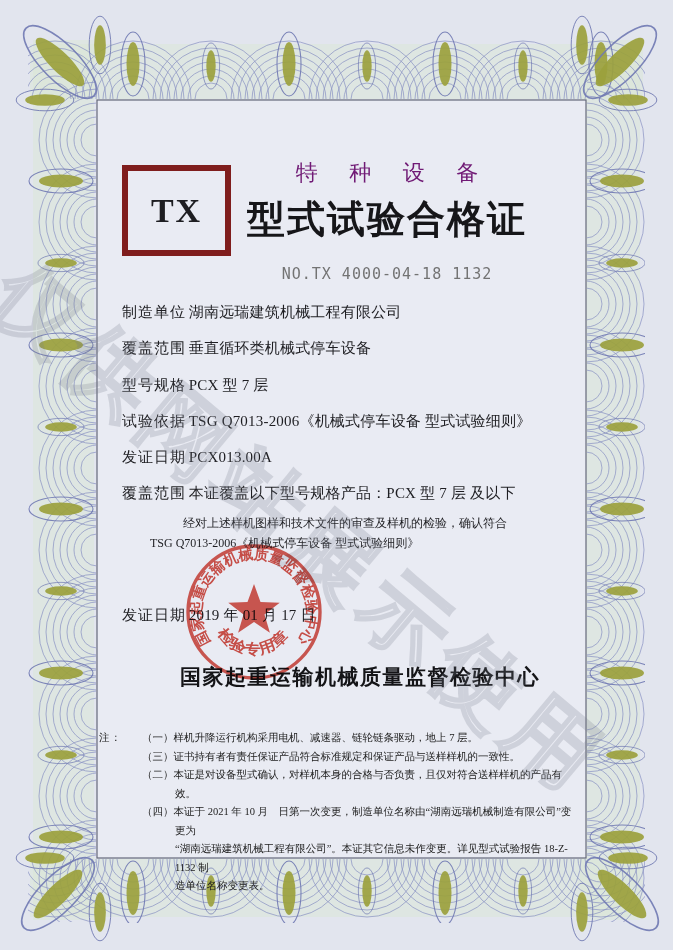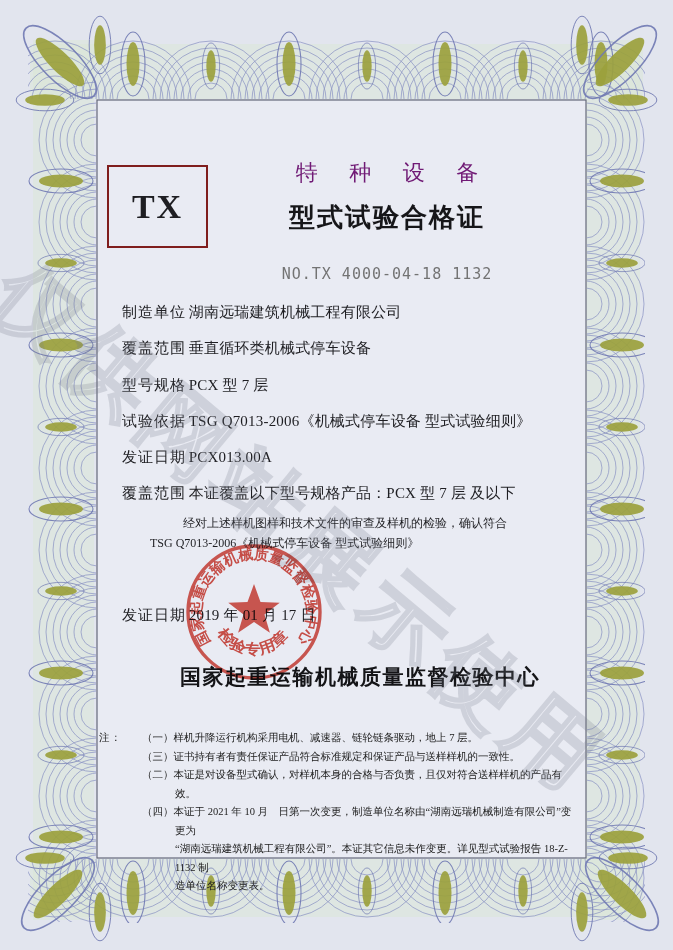--- a/index.html
+++ b/index.html
@@ -21,27 +21,27 @@
     transform:rotate(40deg); transform-origin:0 0;
     font-size:86px; font-weight:700; letter-spacing:10px; white-space:nowrap;
     color:transparent; -webkit-text-stroke:2.5px rgba(118,124,138,.55);
     text-shadow:0 0 0 transparent; opacity:.42; pointer-events:none;
   }
 
   .content{position:absolute;inset:0;z-index:2;}
   .abs{position:absolute;}
 
   .tx-box{
-    left:107px; top:165px; width:97px; height:79px;
-    border:2px solid #7f1d1d; display:flex; align-items:center; justify-content:center;
+    left:122px; top:165px; width:97px; height:79px;
+    border:6px solid #7f1d1d; display:flex; align-items:center; justify-content:center;
     font-size:34px; font-weight:700; letter-spacing:2px;
   }
   .title-block{left:212px; top:158px; width:350px; text-align:center;}
   .supertitle{font-size:22px; letter-spacing:13px; padding-left:13px; color:#701a75;}
-  .main-title{font-size:26px; font-weight:700; letter-spacing:2px; margin-top:12px; white-space:nowrap; color:#161619;}
+  .main-title{font-size:38px; font-weight:700; letter-spacing:2px; margin-top:6px; white-space:nowrap; color:#161619;}
   .cert-no{left:212px; top:265px; width:350px; text-align:center;
     font-family:"DejaVu Sans Mono","Liberation Serif",serif; font-size:15px; letter-spacing:1px; color:#737373;}
 
   .field-row{left:122px; white-space:nowrap; font-size:15px;}
   .field-label{display:inline-block; width:63px; letter-spacing:1px;}
   .field-value{font-family:Liberation Serif, serif; letter-spacing:.2px;margin-top:15px;}
 
   .statement{left:150px; top:513px; width:420px; font-size:12px; line-height:20px;}
   .statement .l1{padding-left:33px;}
 

